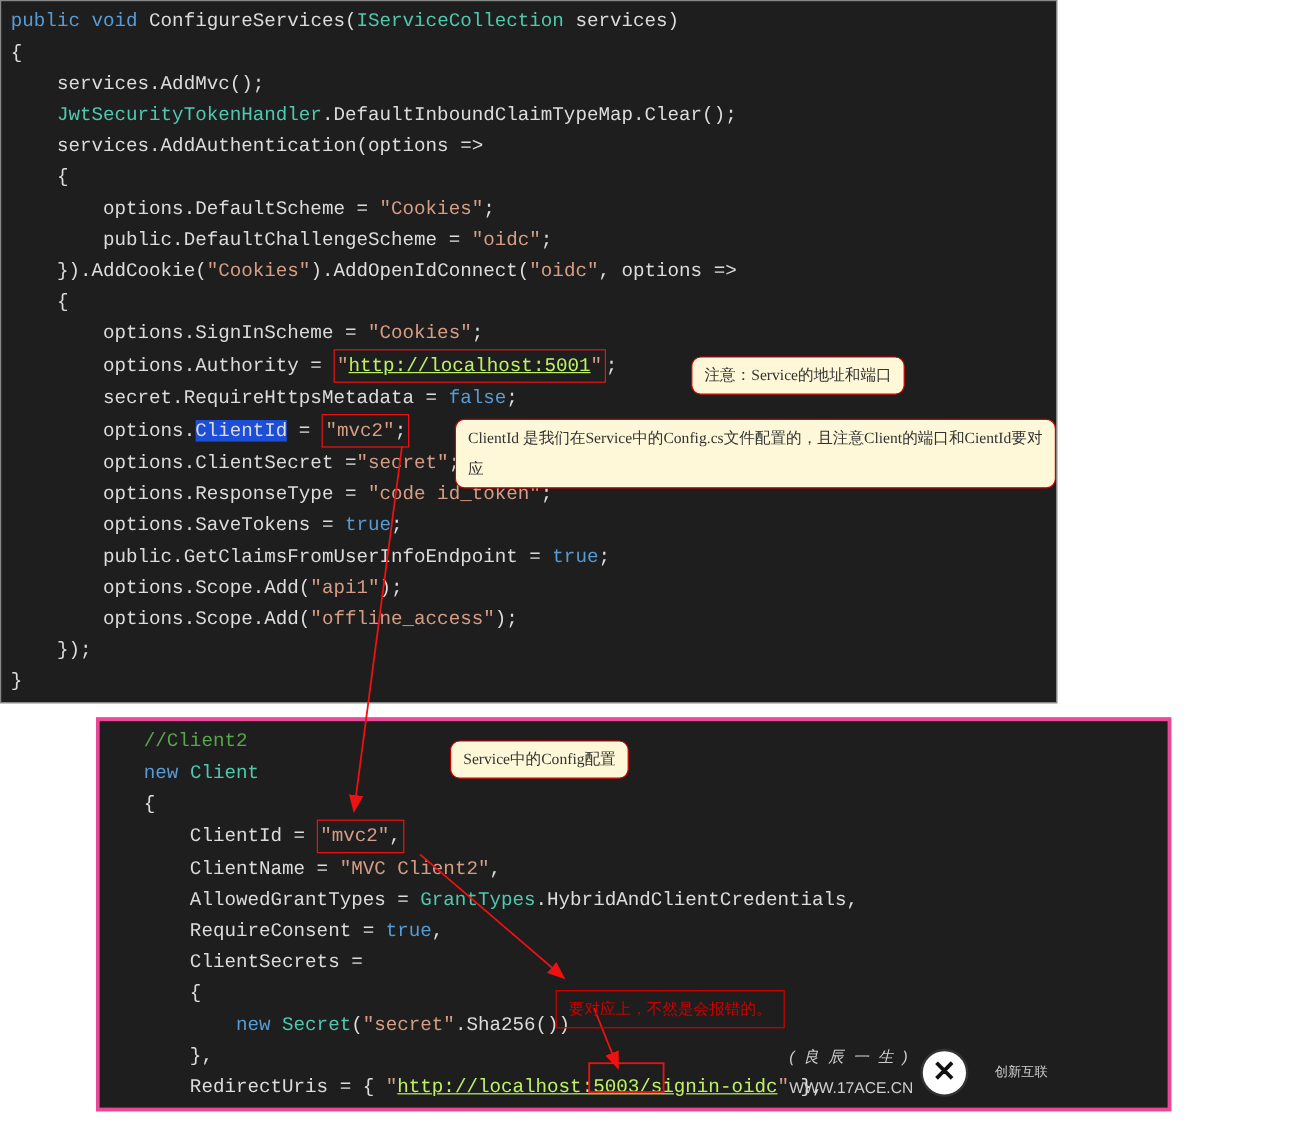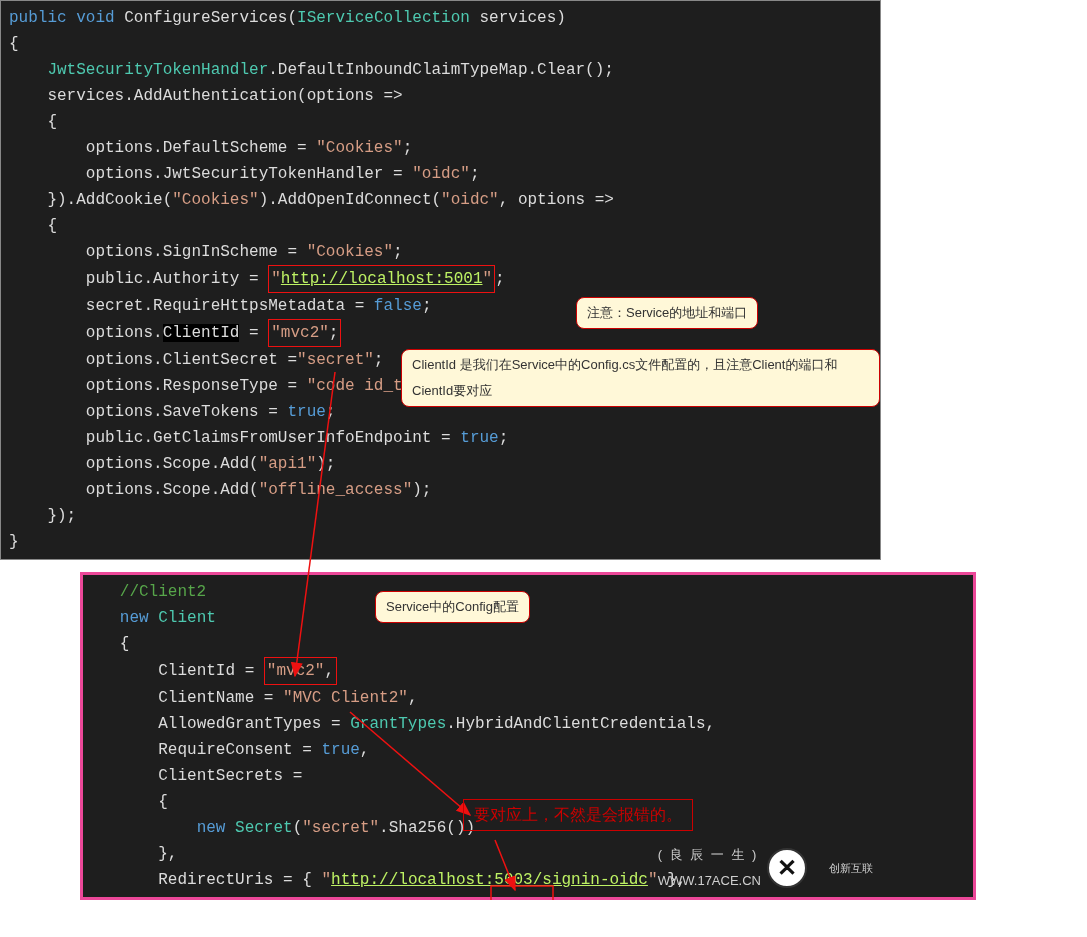--- a/index.html
+++ b/index.html
@@ -22,42 +22,42 @@
   .code-line {
     white-space: pre;
     padding: 0 8px;
     position: relative;
   }
   .kw { color: #569cd6; }        
   .type { color: #4ec9b0; }      
   .str { color: #d69d85; }
   .link { color: #bef264; text-decoration: underline; }
   .comment { color: #57a64a; }
-  .purple-hl { background: #000000; }
+  .purple-hl { background: #1d4ed8; }
   .red-box { border: 1px solid #e11; display: inline-block; padding: 0 2px; }
 
   
   .note {
     position: absolute;
     background: #fff8d8;
     border: 1px solid #c00;
     border-radius: 8px;
     padding: 2px 10px;
-    font-family: Liberation Sans, sans-serif;
+    font-family: Liberation Serif, serif;
     font-size: 13px;
     color: #333;
     z-index: 5;
   }
   .note-box {
     position: absolute;
     border: 1px solid #c00;
     background: transparent;
     padding: 2px 10px;
     font-family: Liberation Sans, sans-serif;
-    font-size: 16px;
+    font-size: 13px;
     color: #c00;
     z-index: 5;
   }
 
   .second-block {
     margin: 12px 0 0 80px;
     width: 890px;
     background: #1e1e1e;
     color: #dcdcdc;
     border: 3px solid #ec4899;
@@ -76,64 +76,65 @@
     right: 8px;
     bottom: 6px;
     font-family: Arial, sans-serif;
     font-size: 13px;
     color: #cfcfcf;
     display: flex;
     align-items: center;
     gap: 6px;
     z-index: 2;
   }
-  .watermark .top { letter-spacing: 2px; }
+  .watermark .top { font-style: italic; letter-spacing: 2px; }
   .logo {
     width: 36px; height: 36px; border-radius: 50%;
     background: #fff; border: 2px solid #333;
     display: flex; align-items: center; justify-content: center;
     font-weight: bold; font-size: 24px; color: #111;
     flex-shrink: 0;
   }
   .container { position: relative; width: 881px; }
 </style>
 </head>
 <body>
 
 <div class="container">
 
   <div class="editor">
     <div class="code-line"><span class="kw">public</span><span> </span><span class="kw">void</span><span> ConfigureServices(</span><span class="type">IServiceCollection</span><span> services)</span></div>
     <div class="code-line"><span>{</span></div>
+    <div class="code-line"><span>    services.AddMvc();</span></div>
     <div class="code-line"><span>    </span><span class="type">JwtSecurityTokenHandler</span><span>.DefaultInboundClaimTypeMap.Clear();</span></div>
     <div class="code-line"><span>    services.AddAuthentication(options =&gt;</span></div>
     <div class="code-line"><span>    {</span></div>
     <div class="code-line"><span>        options.DefaultScheme = </span><span class="str">"Cookies"</span><span>;</span></div>
-    <div class="code-line"><span>        options.JwtSecurityTokenHandler = </span><span class="str">"oidc"</span><span>;</span></div>
+    <div class="code-line"><span>        public.DefaultChallengeScheme = </span><span class="str">"oidc"</span><span>;</span></div>
     <div class="code-line"><span>    }).AddCookie(</span><span class="str">"Cookies"</span><span>).AddOpenIdConnect(</span><span class="str">"oidc"</span><span>, options =&gt;</span></div>
     <div class="code-line"><span>    {</span></div>
     <div class="code-line"><span>        options.SignInScheme = </span><span class="str">"Cookies"</span><span>;</span></div>
 
-    <div class="code-line"><span>        public.Authority = </span><span class="red-box"><span class="str">"</span><span class="link">http://localhost:5001</span><span class="str">"</span></span><span>;</span></div>
+    <div class="code-line"><span>        options.Authority = </span><span class="red-box"><span class="str">"</span><span class="link">http://localhost:5001</span><span class="str">"</span></span><span>;</span></div>
 
     <div class="code-line"><span>        secret.RequireHttpsMetadata = </span><span class="kw">false</span><span>;</span></div>
 
     <div class="code-line"><span>        options.</span><span class="purple-hl">ClientId</span><span> = </span><span class="red-box"><span class="str">"mvc2"</span><span>;</span></span></div>
 
     <div class="code-line"><span>        options.ClientSecret =</span><span class="str">"secret"</span><span>;</span></div>
     <div class="code-line"><span>        options.ResponseType = </span><span class="str">"code id_token"</span><span>;</span></div>
     <div class="code-line"><span>        options.SaveTokens = </span><span class="kw">true</span><span>;</span></div>
     <div class="code-line"><span>        public.GetClaimsFromUserInfoEndpoint = </span><span class="kw">true</span><span>;</span></div>
     <div class="code-line"><span>        options.Scope.Add(</span><span class="str">"api1"</span><span>);</span></div>
     <div class="code-line"><span>        options.Scope.Add(</span><span class="str">"offline_access"</span><span>);</span></div>
     <div class="code-line"><span>    });</span></div>
     <div class="code-line"><span>}</span></div>
 
     <div class="note" style="left:575px; top:296px;">注意：Service的地址和端口</div>
-    <div class="note" style="left:400px; top:348px;">ClientId 是我们在Service中的Config.cs文件配置的，且注意Client的端口和CientId要对应</div>
+    <div class="note" style="left:378px; top:348px;">ClientId 是我们在Service中的Config.cs文件配置的，且注意Client的端口和CientId要对应</div>
   </div>
 
   <div class="second-block">
     <div class="code-line"><span class="comment">   //Client2</span></div>
     <div class="code-line"><span>   </span><span class="kw">new</span><span> </span><span class="type">Client</span></div>
     <div class="code-line"><span>   </span><span>{</span></div>
     <div class="code-line"><span>   </span><span>    ClientId = </span><span class="red-box"><span class="str">"mvc2"</span><span>,</span></span></div>
     <div class="code-line"><span>   </span><span>    ClientName = </span><span class="str">"MVC Client2"</span><span>,</span></div>
     <div class="code-line"><span>   </span><span>    AllowedGrantTypes = </span><span class="type">GrantTypes</span><span>.HybridAndClientCredentials,</span></div>
     <div class="code-line"><span>   </span><span>    RequireConsent = </span><span class="kw">true</span><span>,</span></div>

